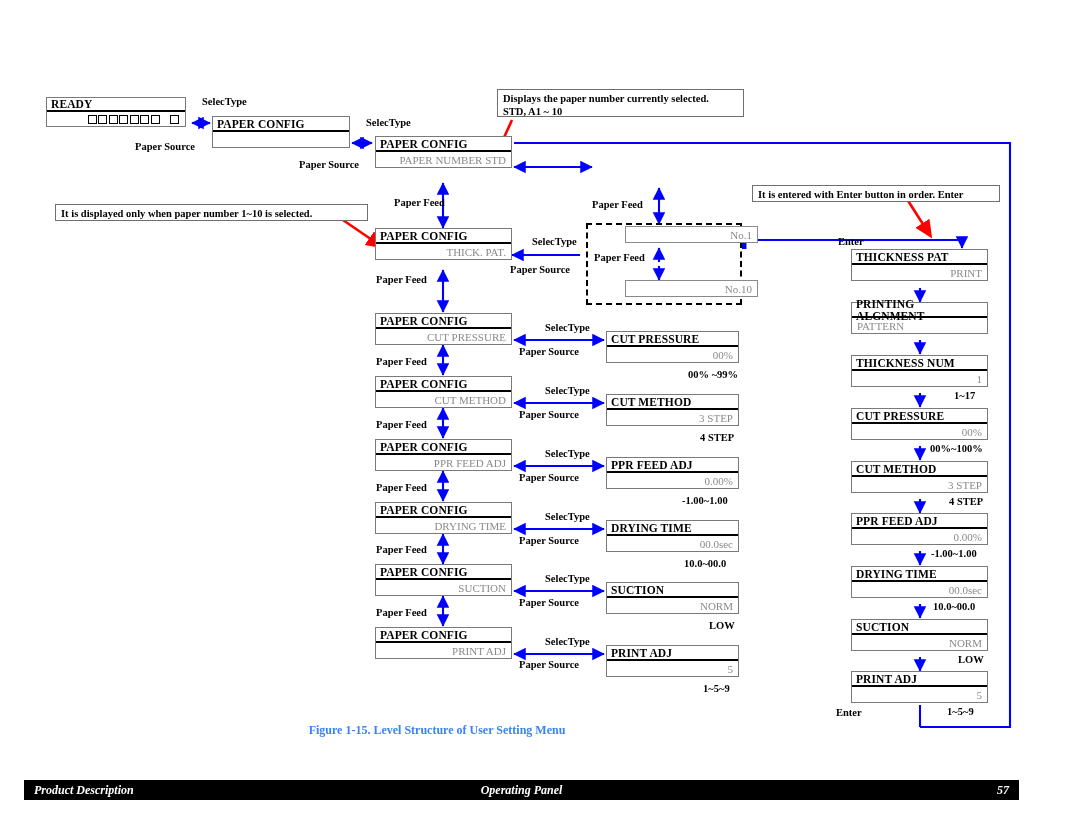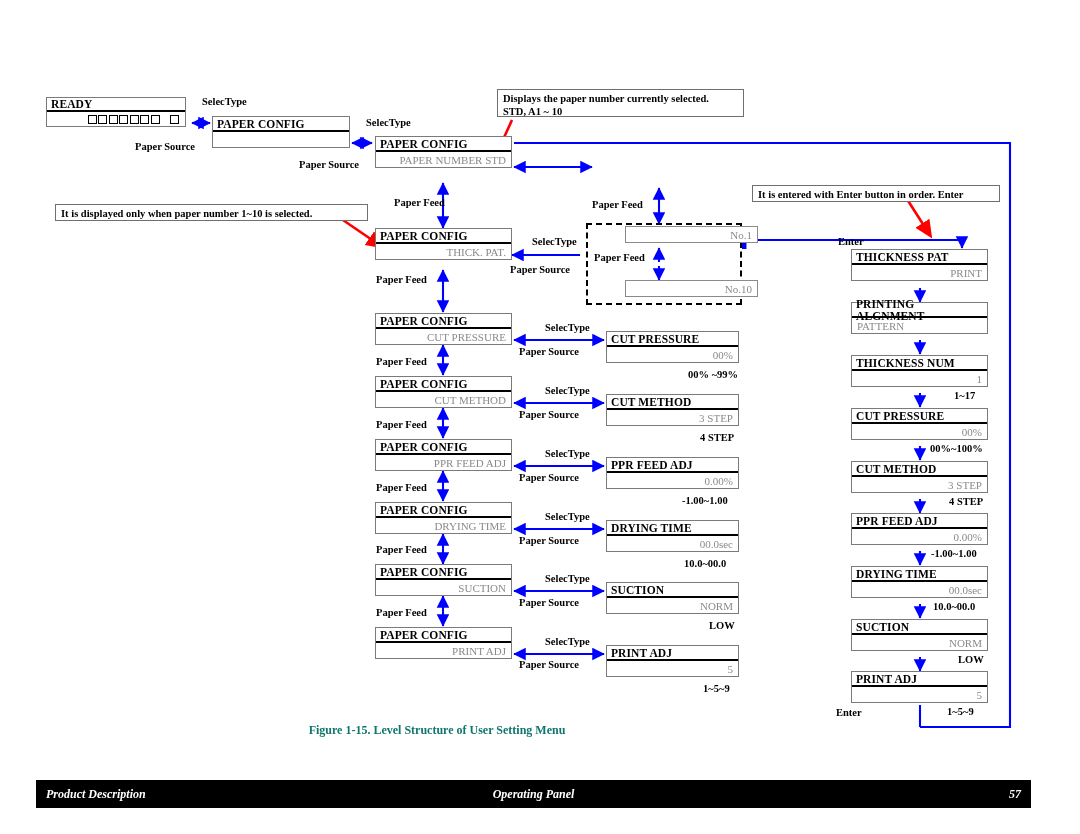--- a/index.html
+++ b/index.html
@@ -10,21 +10,21 @@
   }
   .page{position:absolute;left:0;top:0;width:1080px;height:834px;}
 
   
   .bar{
     position:absolute;background:#000000;color:#ffffff;
     font-style:italic;font-weight:bold;
     display:flex;align-items:center;
   }
   #header-bar{left:40px;top:31px;width:995px;height:22px;font-size:13.5px;}
-  #footer-bar{left:36px;top:780px;width:995px;height:28px;font-size:12px;}
+  #footer-bar{left:24px;top:780px;width:995px;height:20px;font-size:12px;}
   .bar .left{position:absolute;left:10px;}
   .bar .center{position:absolute;left:0;width:100%;text-align:center;}
   .bar .right{position:absolute;right:10px;}
 
   
   .lcd{
     position:absolute;border:1px solid #7a7a7a;background:#ffffff;
     box-sizing:border-box;
   }
   .lcd .r1{
@@ -69,21 +69,21 @@
     position:absolute;font-size:10.5px;font-weight:bold;color:#000;
     white-space:nowrap;line-height:12px;
   }
 
   
   svg.layer{position:absolute;left:0;top:0;width:1080px;height:834px;overflow:visible;}
 
   
   #fig-caption{
     position:absolute;left:0;top:723px;width:874px;text-align:center;
-    font-size:12px;font-weight:bold;color:#0f766e;
+    font-size:12px;font-weight:bold;color:#3b82f6;
   }
 </style>
 </head>
 <body>
 
 <div class="page">
 
 
   <svg class="layer" viewBox="0 0 1080 834">
     <defs>

